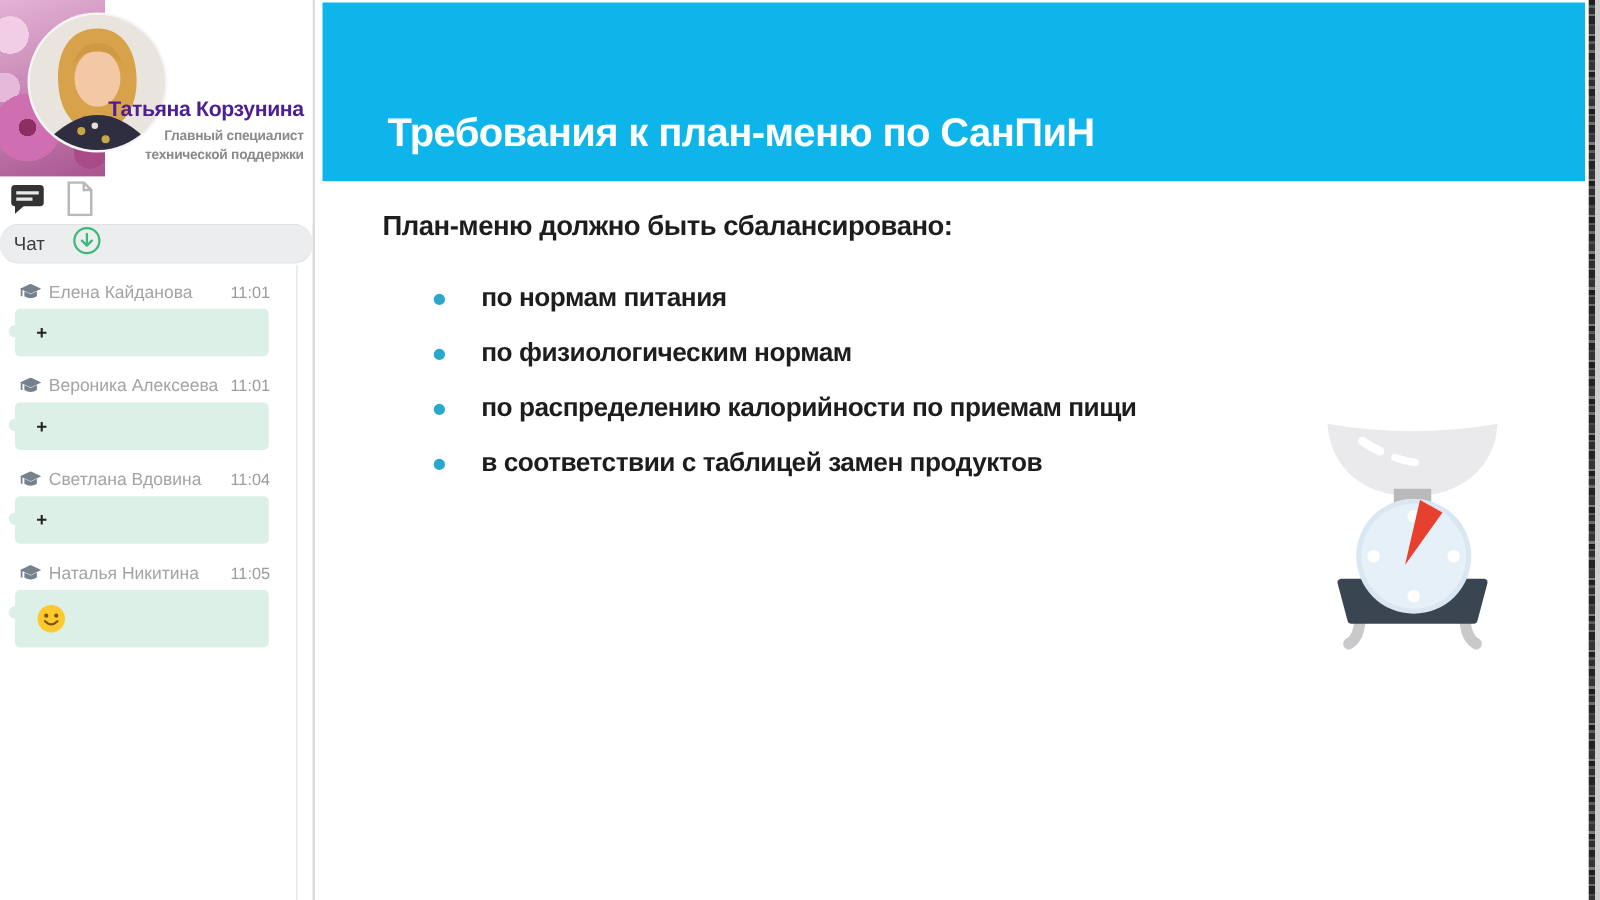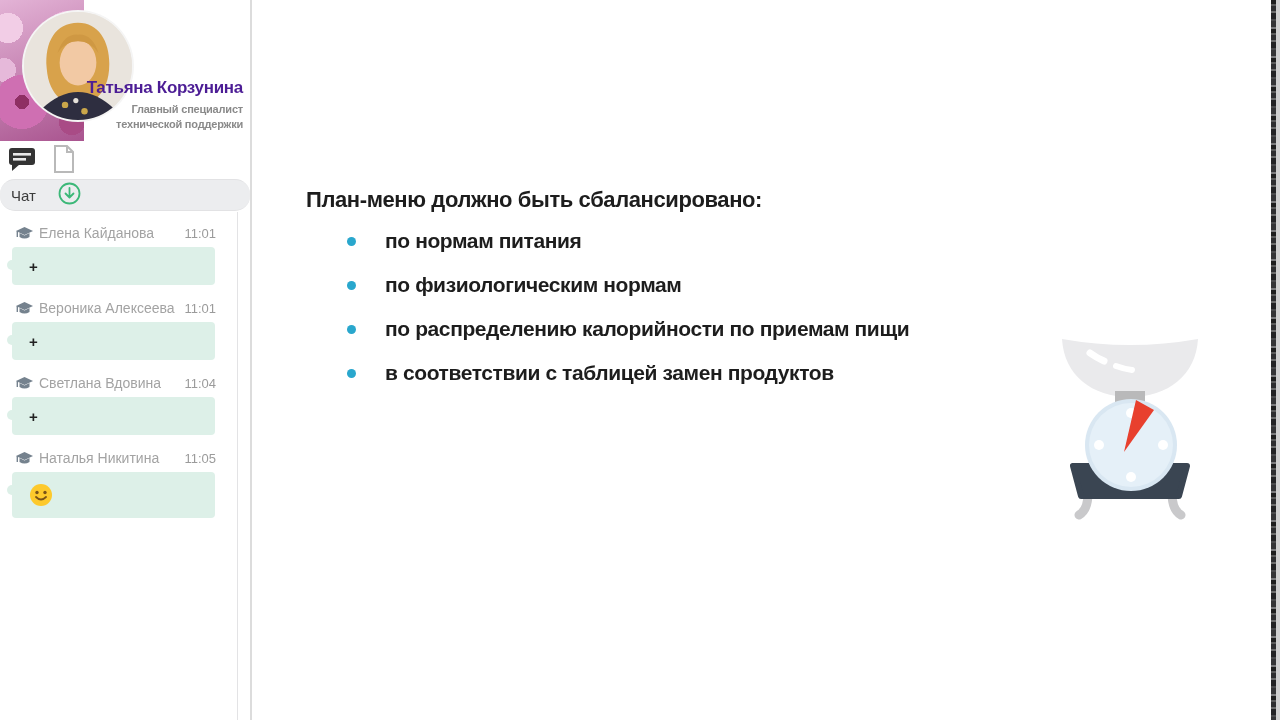--- a/index.html
+++ b/index.html
@@ -49,23 +49,23 @@
   .bubble::before { content:""; position:absolute; left:-5px; top:13px; width:10px; height:10px;
                     background:#ddf0e8; border-radius:50%; }
   .msg-text { font-size:15px; color:#222; font-weight:bold; }
 
   
   .main { position:absolute; left:252px; top:0; width:1019px; height:720px; background:#fff; }
   .slide-header { position:absolute; left:6px; top:2px; width:1010px; height:143px;
                   background:#0db5ea; display:flex; align-items:flex-end; padding:0 0 20px 52px; }
   .slide-title { color:#fff; font-size:32px; font-weight:bold; letter-spacing:-0.5px; }
 
-  .slide-body { position:absolute; left:54px; top:187px; width:780px; color:#1d1d1d; }
+  .slide-body { position:absolute; left:54px; top:168px; width:780px; color:#1d1d1d; }
   .slide-heading { font-size:22px; font-weight:bold; letter-spacing:-0.4px; }
-  .bullet-list { list-style:none; margin-top:13px; }
+  .bullet-list { list-style:none; margin-top:30px; }
   .bullet-list li { position:relative; padding-left:79px; font-size:21px; font-weight:bold;
                     letter-spacing:-0.4px; line-height:30px; margin-bottom:14px; }
   .bullet-list li::before { content:""; position:absolute; left:41px; top:11px;
                             width:9px; height:9px; border-radius:50%; background:#29a7cd; }
   .bullet-list li.narrow { max-width:500px; }
 
   .scale-illustration { position:absolute; left:808px; top:335px; }
 
   
   .noise-strip { position:absolute; right:0; top:0; width:9px; height:720px; background:#cfcfcf; }
@@ -197,20 +197,23 @@
         </svg>
         <span class="msg-text"></span>
       </div>
     </div>
 
   </div>
 </div>
 
 <div class="main">
 
+  <div class="slide-header">
+    <div class="slide-title">Требования к план-меню по СанПиН</div>
+  </div>
 
   <div class="slide-body">
     <div class="slide-heading">План-меню должно быть сбалансировано:</div>
     <ul class="bullet-list">
       <li>по нормам питания</li>
       <li>по физиологическим нормам</li>
       <li>по распределению калорийности по приемам пищи</li>
       <li>в соответствии с  таблицей замен продуктов</li>
     </ul>
   </div>

